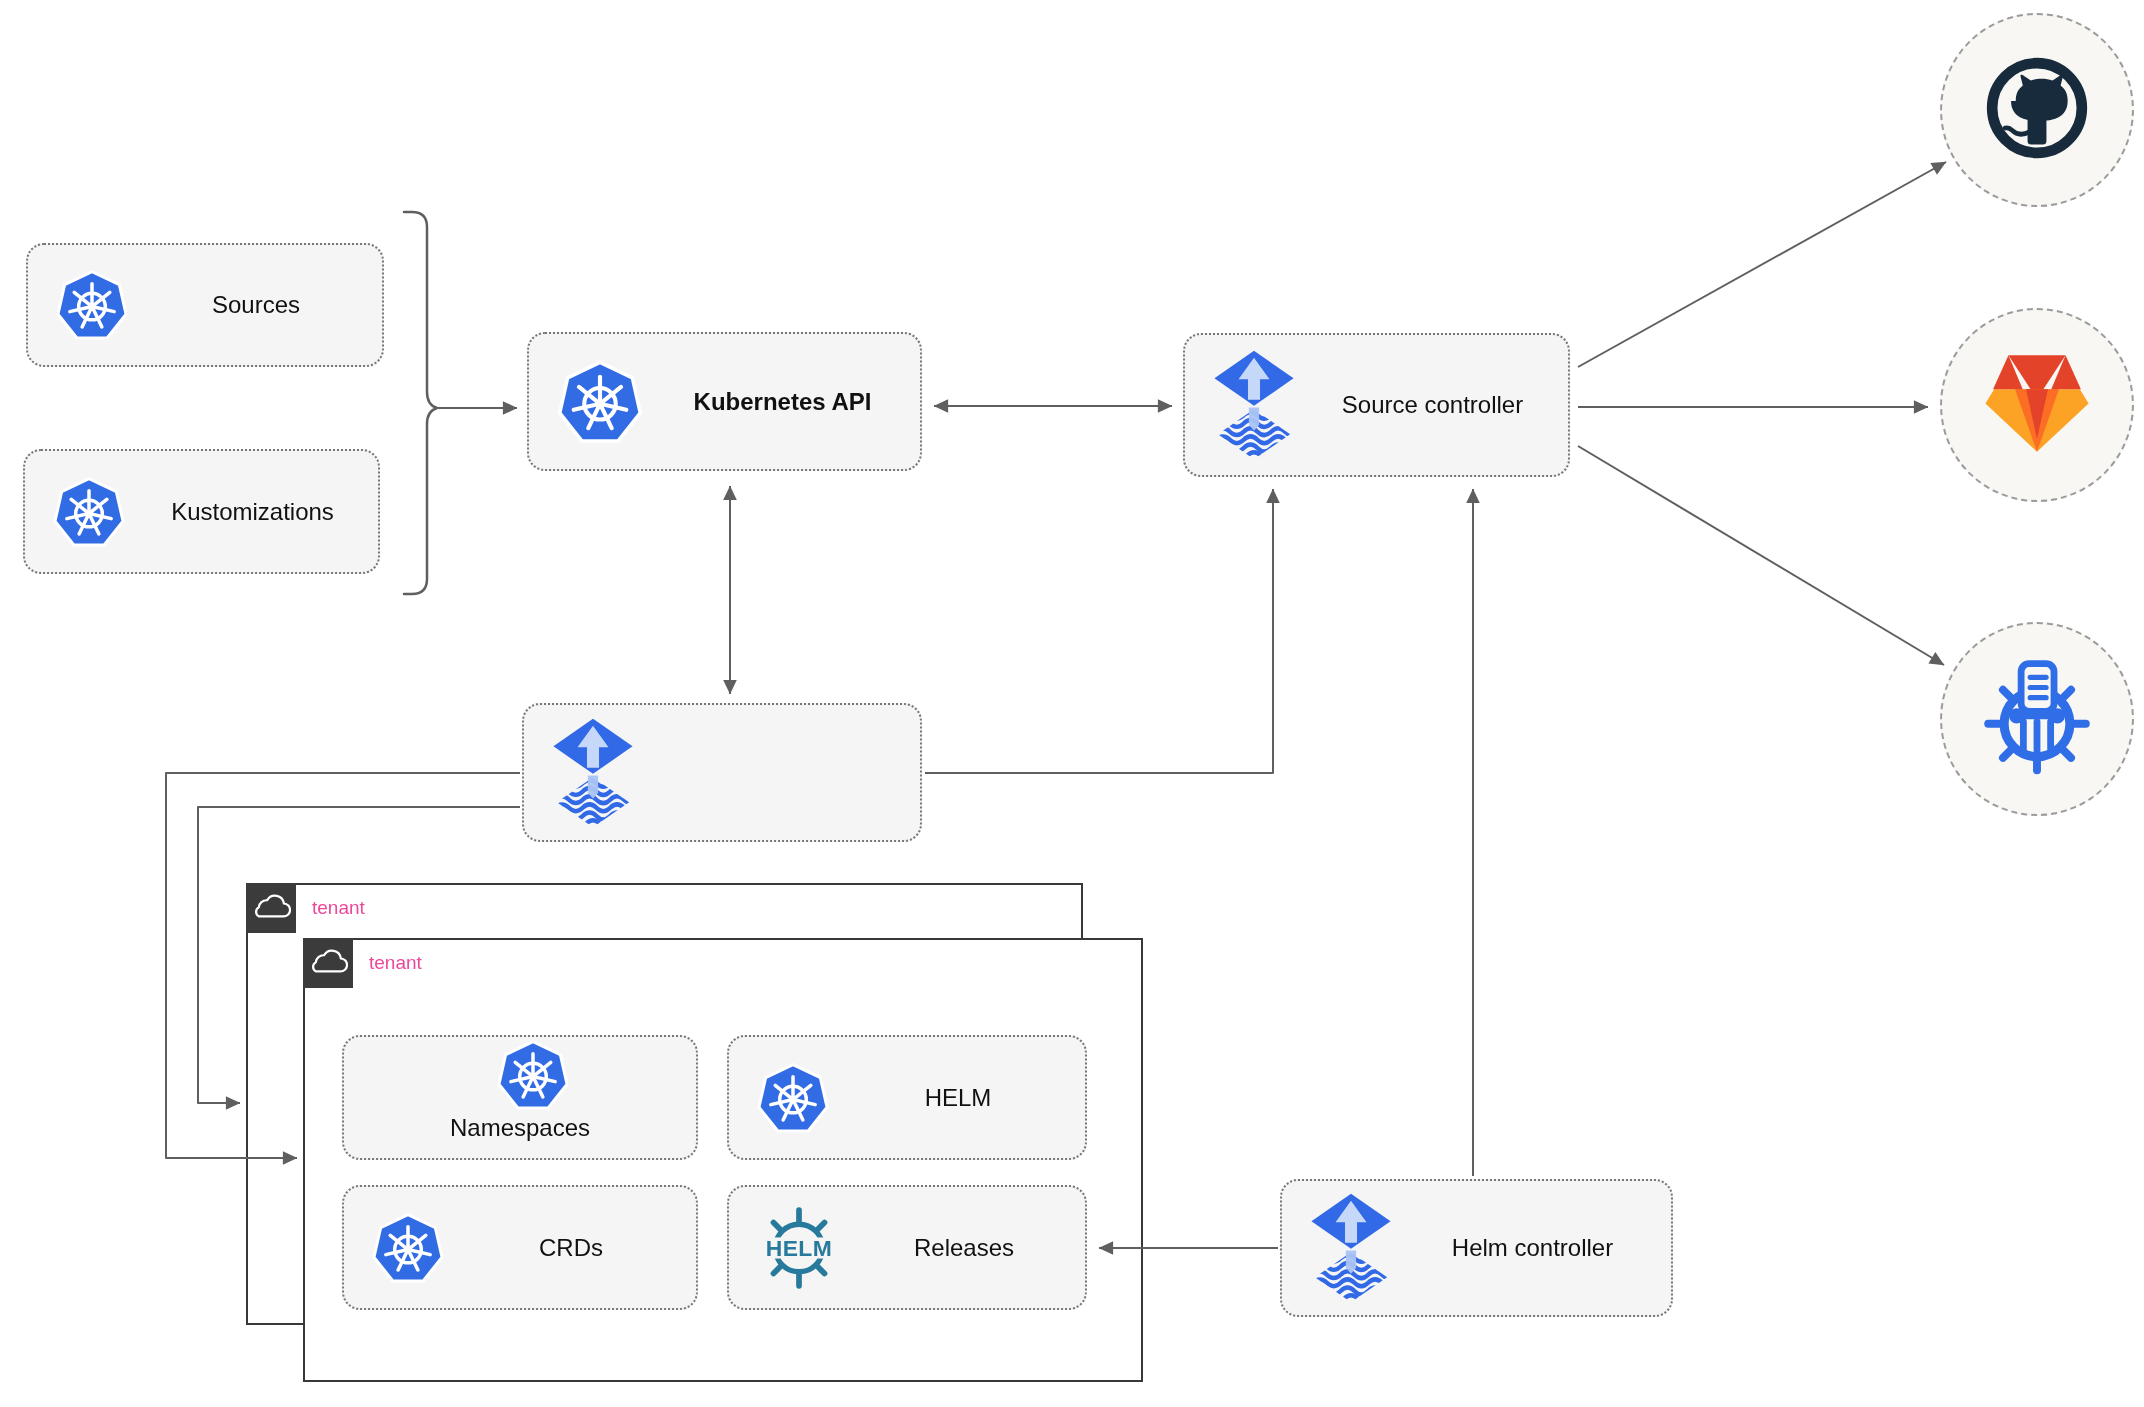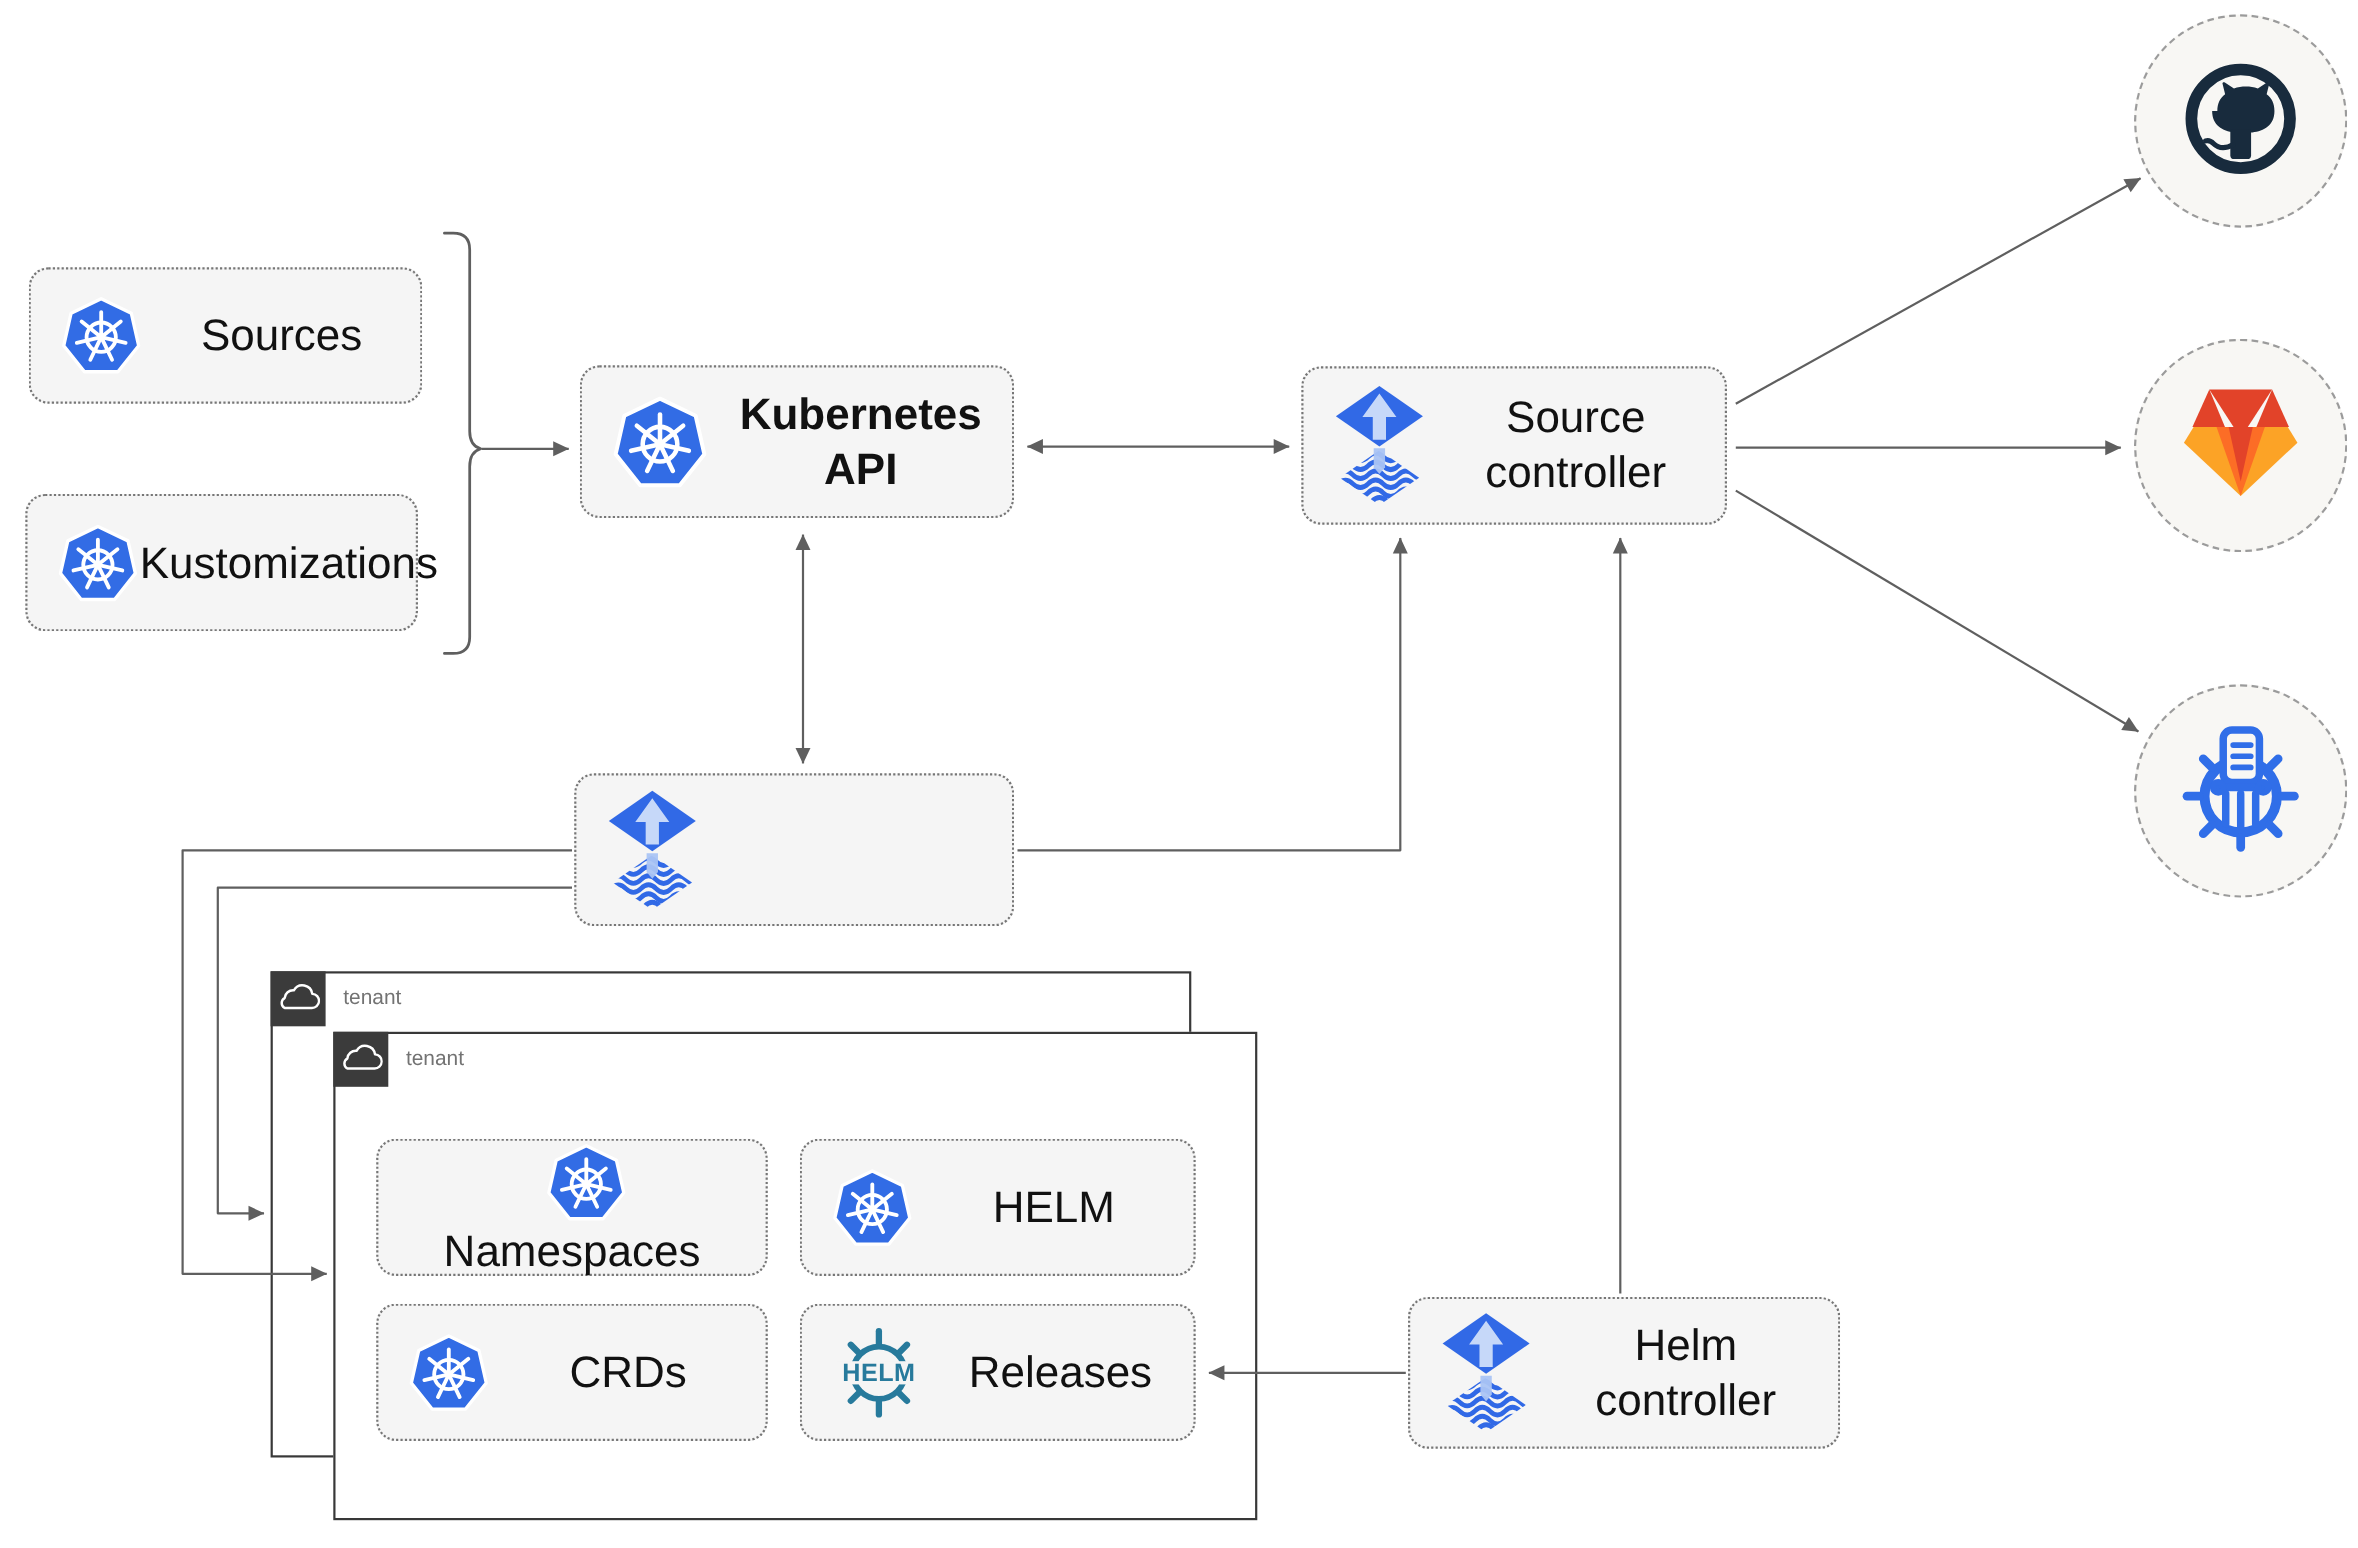--- a/index.html
+++ b/index.html
@@ -5,33 +5,33 @@
   html,body{margin:0;padding:0;background:#ffffff;}
   #canvas{
     position:relative;width:2144px;height:1407px;background:#ffffff;overflow:hidden;
     font-family:"Liberation Sans", sans-serif;color:#161616;
   }
   .node{
     position:absolute;box-sizing:border-box;background:#f5f5f5;
     border:2px dotted #767676;border-radius:18px;
     display:flex;align-items:center;z-index:3;
   }
-  .node .nlabel{flex:1;text-align:center;font-size:40px;line-height:1.25;color:#111;}
+  .node .nlabel{flex:1;text-align:center;font-size:24px;line-height:1.25;color:#111;}
   .node .nlabel.two-line{max-width:200px;margin:0 auto;}
   .nicon{flex:0 0 auto;margin-left:26px;display:flex;align-items:center;justify-content:center;}
   .tenant{
     position:absolute;box-sizing:border-box;background:#ffffff;border:2px solid #383838;
   }
   .tenant .badge{
     position:absolute;left:-2px;top:-2px;width:50px;height:50px;background:#3b3b3b;
     display:flex;align-items:center;justify-content:center;
   }
   .tenant .tlabel{
     position:absolute;left:64px;top:-2px;height:50px;display:flex;align-items:center;
-    font-size:19px;color:#737373;
+    font-size:19px;color:#ec4899;
   }
   .provider-circle{
     position:absolute;width:194px;height:194px;border-radius:50%;box-sizing:border-box;
     background:#f8f7f4;border:2px dashed #9b9b9b;
     display:flex;align-items:center;justify-content:center;z-index:3;
   }
   #edges{position:absolute;left:0;top:0;z-index:6;pointer-events:none;}
   #tenant-back{z-index:1;}
   #tenant-front{z-index:2;}
 </style>

